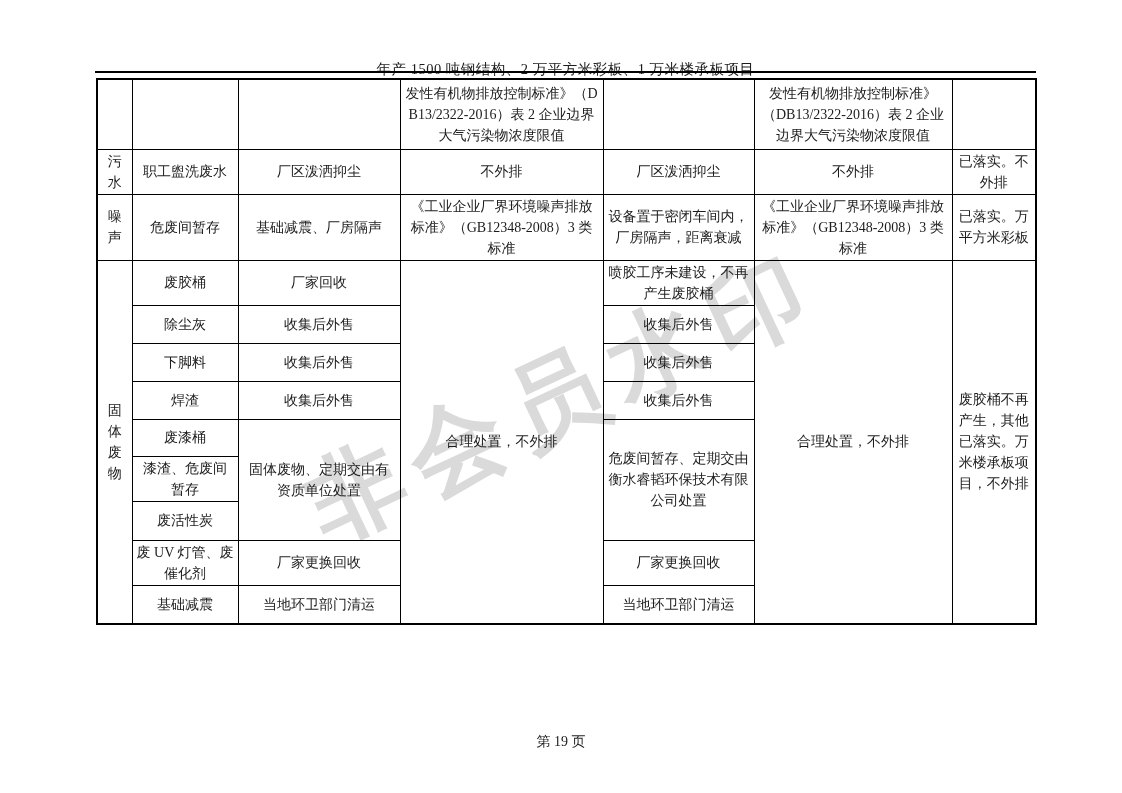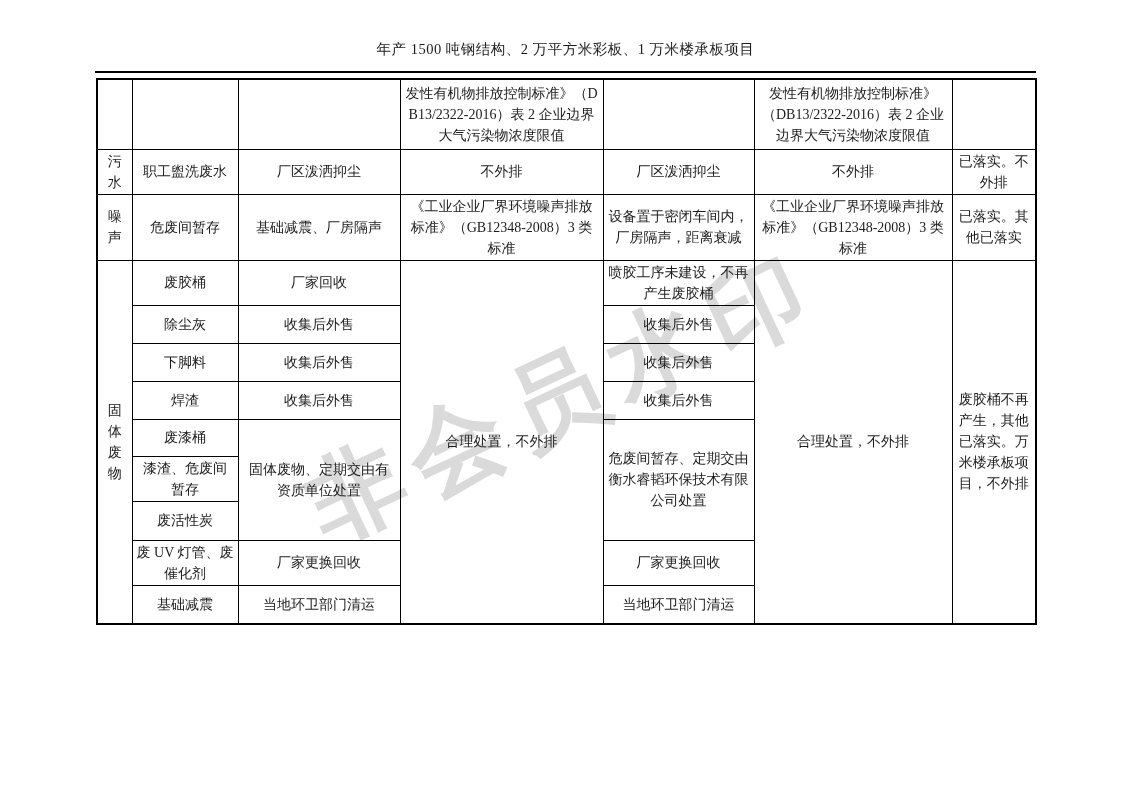--- a/index.html
+++ b/index.html
@@ -26,21 +26,21 @@
     font-size: 96px;
     letter-spacing: 14px;
     color: #dadada;
     white-space: nowrap;
     z-index: 0;
     user-select: none;
   }
   .doc-title {
     position: absolute;
     left: 96px;
-    top: 40px;
+    top: 60px;
     width: 939px;
     text-align: center;
     font-size: 14.5px;
     letter-spacing: 0.5px;
     z-index: 2;
   }
   .header-rule {
     position: absolute;
     left: 95px;
     top: 71px;
@@ -124,21 +124,21 @@
           <td>已落实。不外排</td>
         </tr>
 
         <tr style="height:62px">
           <td>噪声</td>
           <td>危废间暂存</td>
           <td>基础减震、厂房隔声</td>
           <td>《工业企业厂界环境噪声排放标准》（GB12348-2008）3 类标准</td>
           <td>设备置于密闭车间内，厂房隔声，距离衰减</td>
           <td>《工业企业厂界环境噪声排放标准》（GB12348-2008）3 类标准</td>
-          <td>已落实。其他已落实</td>
+          <td>已落实。万平方米彩板</td>
         </tr>
 
         <tr style="height:40px">
           <td rowspan="9">固体废物</td>
           <td>废胶桶</td>
           <td>厂家回收</td>
           <td rowspan="9">合理处置，不外排</td>
           <td>喷胶工序未建设，不再产生废胶桶</td>
           <td rowspan="9">合理处置，不外排</td>
           <td rowspan="9">废胶桶不再产生，其他已落实。万米楼承板项目，不外排</td>
@@ -184,14 +184,15 @@
 
         <tr style="height:39px">
           <td>基础减震</td>
           <td>当地环卫部门清运</td>
           <td>当地环卫部门清运</td>
         </tr>
       </tbody>
     </table>
   </div>
 
+  <div class="footer">第 19 页</div>
 
 </div>
 
 </body></html>

